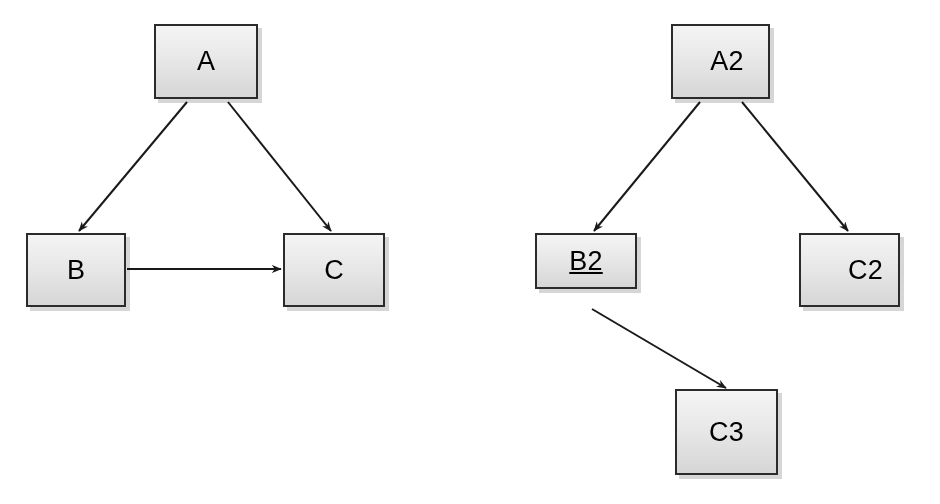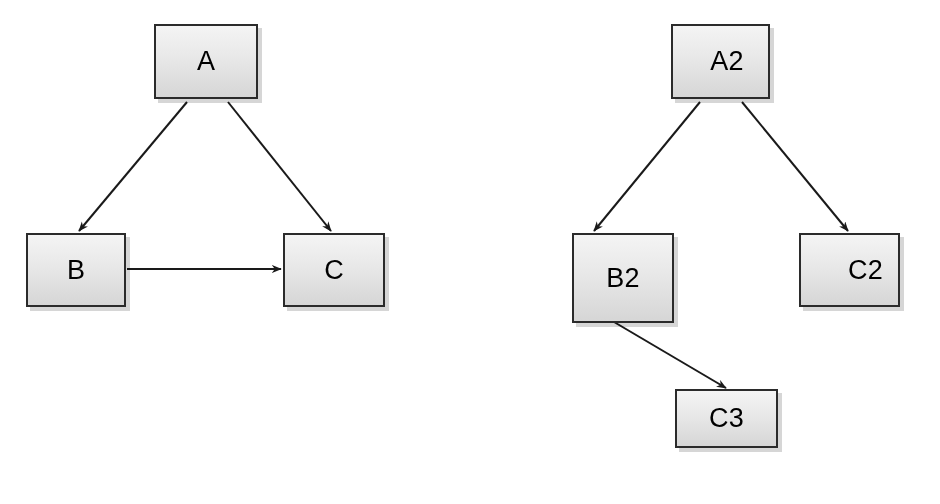--- a/index.html
+++ b/index.html
@@ -74,24 +74,24 @@
       </div>
       <div class="node" style="left: 26px; top: 233px; width: 100px; height: 74px;">
         <span class="node-label">B</span>
       </div>
       <div class="node" style="left: 283px; top: 233px; width: 102px; height: 74px;">
         <span class="node-label">C</span>
       </div>
       <div class="node" style="left: 671px; top: 24px; width: 99px; height: 75px; padding-left: 13px;">
         <span class="node-label">A2</span>
       </div>
-      <div class="node" style="left: 572px; top: 233px; width: 102px; height: 90px;">
+      <div class="node" style="left: 535px; top: 233px; width: 102px; height: 56px; text-decoration: underline;">
         <span class="node-label">B2</span>
       </div>
       <div class="node" style="left: 799px; top: 233px; width: 101px; height: 74px; padding-left: 32px;">
         <span class="node-label">C2</span>
       </div>
-      <div class="node" style="left: 675px; top: 389px; width: 103px; height: 59px;">
+      <div class="node" style="left: 675px; top: 389px; width: 103px; height: 86px;">
         <span class="node-label">C3</span>
       </div>
     </div>
 
 </div>
 
 </body></html>

